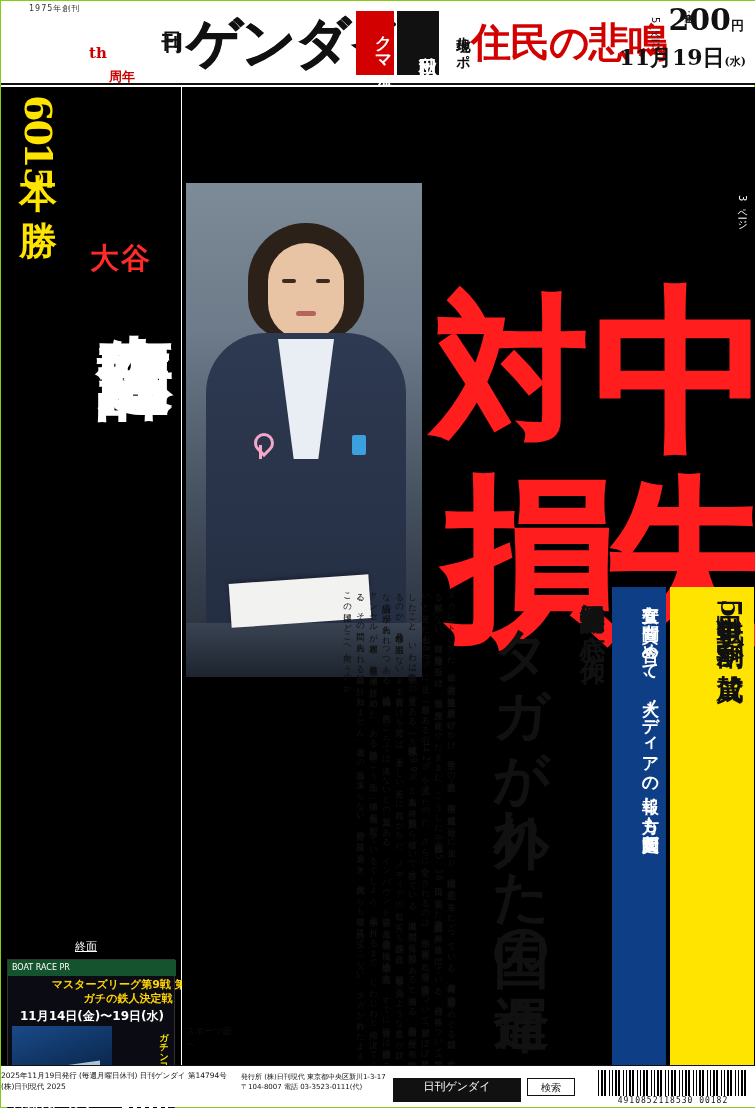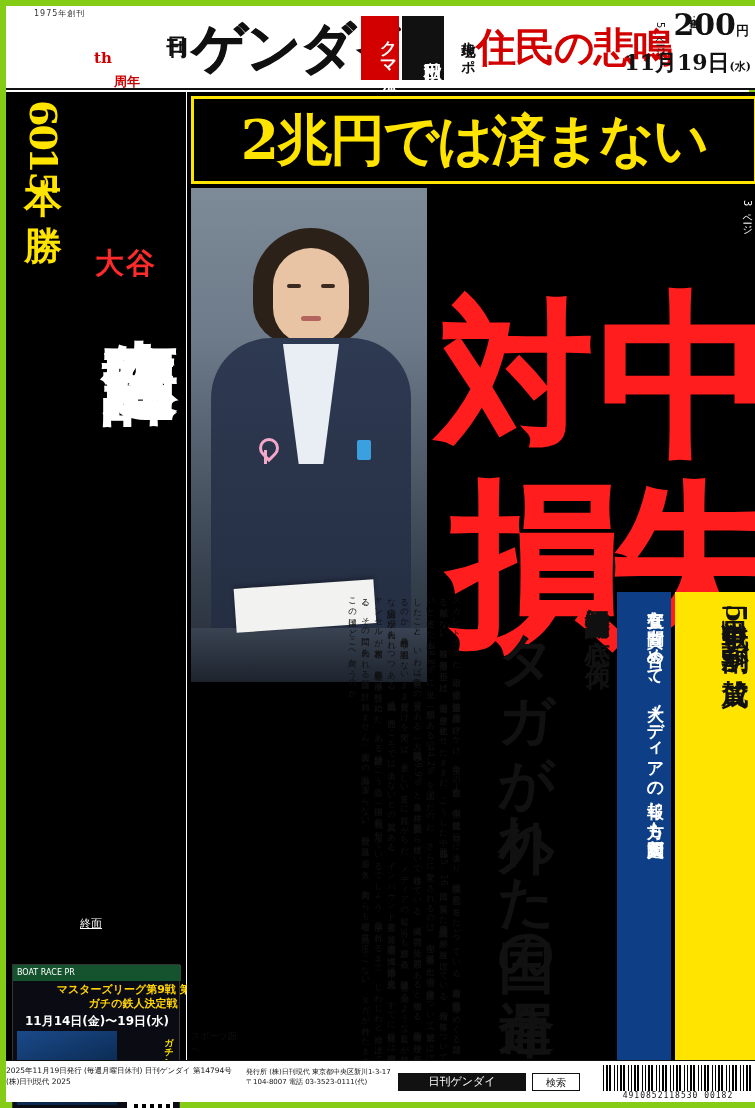--- a/index.html
+++ b/index.html
@@ -6,21 +6,21 @@
   html, body {
     width: 755px; height: 1108px;
     background: #ffffff;
     font-family: "DejaVu Sans", "Liberation Sans", sans-serif;
     overflow: hidden;
   }
   .page {
     position: relative;
     width: 755px; height: 1108px;
     background: #fff;
-    border: 6px solid #84cc16;
+    border: 1px solid #84cc16;
   }
 
   
   .masthead {
     position: absolute; left: 0; top: 0; width: 755px; height: 84px;
     background: #ffffff;
     border-bottom: 2px solid #111;
   }
   .mast-50 {
     position: absolute; left: 16px; top: 8px; width: 120px; height: 66px;
@@ -150,21 +150,21 @@
   }
   .l-bigtitle {
     position: absolute; left: 6px; top: 188px; width: 172px; height: 660px;
     writing-mode: vertical-rl;
     color: #ffffff; font-size: 76px; font-weight: bold; line-height: 86px;
     letter-spacing: 2px;
     font-family: "DejaVu Serif", serif;
     text-align: left;
   }
   .l-shumen {
-    position: absolute; left: 74px; top: 824px; width: 40px; height: 14px;
+    position: absolute; left: 74px; top: 852px; width: 40px; height: 14px;
     color: #fff; font-size: 11px; text-decoration: underline;
   }
   
   .boat-ad {
     position: absolute; left: 6px; top: 872px; width: 168px; height: 190px;
     background: #0b0b14; border: 1px solid #333;
   }
   .boat-hdr {
     position:absolute; left:0; top:0; width:168px; height:16px;
     background:#14532d; color:#fff; font-size:8px; line-height:16px; padding-left:4px;
@@ -315,21 +315,21 @@
   }
 
   
   .footer {
     position: absolute; left: 0; bottom: 0; width: 755px; height: 42px;
     background: #fff; border-top: 1px solid #111;
   }
   .f-left { position:absolute; left:0; top:4px; font-size:7.5px; color:#111; line-height:11px;}
   .f-mid { position:absolute; left:240px; top:6px; font-size:7px; color:#111; line-height:10px;}
   .f-search {
-    position:absolute; left:392px; top:12px; width:128px; height:18px;
+    position:absolute; left:392px; top:12px; width:128px; height:24px;
     background:#111; color:#fff; font-size:11px; text-align:center; line-height:18px;
   }
   .f-searchbtn {
     position:absolute; left:526px; top:12px; width:48px; height:18px;
     border:1px solid #111; font-size:10px; text-align:center; line-height:17px; color:#111;
   }
   .barcode {
     position:absolute; right:8px; top:4px; width:150px; height:26px;
     background: repeating-linear-gradient(90deg,
       #000 0 1px, #fff 1px 3px, #000 3px 5px, #fff 5px 6px,
@@ -381,23 +381,20 @@
       <div class="boat-ttl">マスターズリーグ第9戦 第5回ガチの鉄人決定戦</div>
       <div class="boat-date">11月14日(金)〜19日(水)</div>
       <div class="boat-img"></div>
       <div class="boat-sub">ガチンコ予想も</div>
       <div class="boat-web">日刊ゲンダイ ボートレース ウェブで!!</div>
       <div class="boat-qr"></div>
     </div>
   </div>
 
   <div class="main">
-    <div class="banner">
-      <div class="banner-txt">2兆円では済まない</div>
-    </div>
 
     <div class="hero-photo">
       <div class="hp-bg"></div>
       <div class="hp-hair"></div>
       <div class="hp-face"></div>
       <div class="hp-eyeL"></div>
       <div class="hp-eyeR"></div>
       <div class="hp-mouth"></div>
       <div class="hp-body"></div>
       <div class="hp-shirt"></div>

